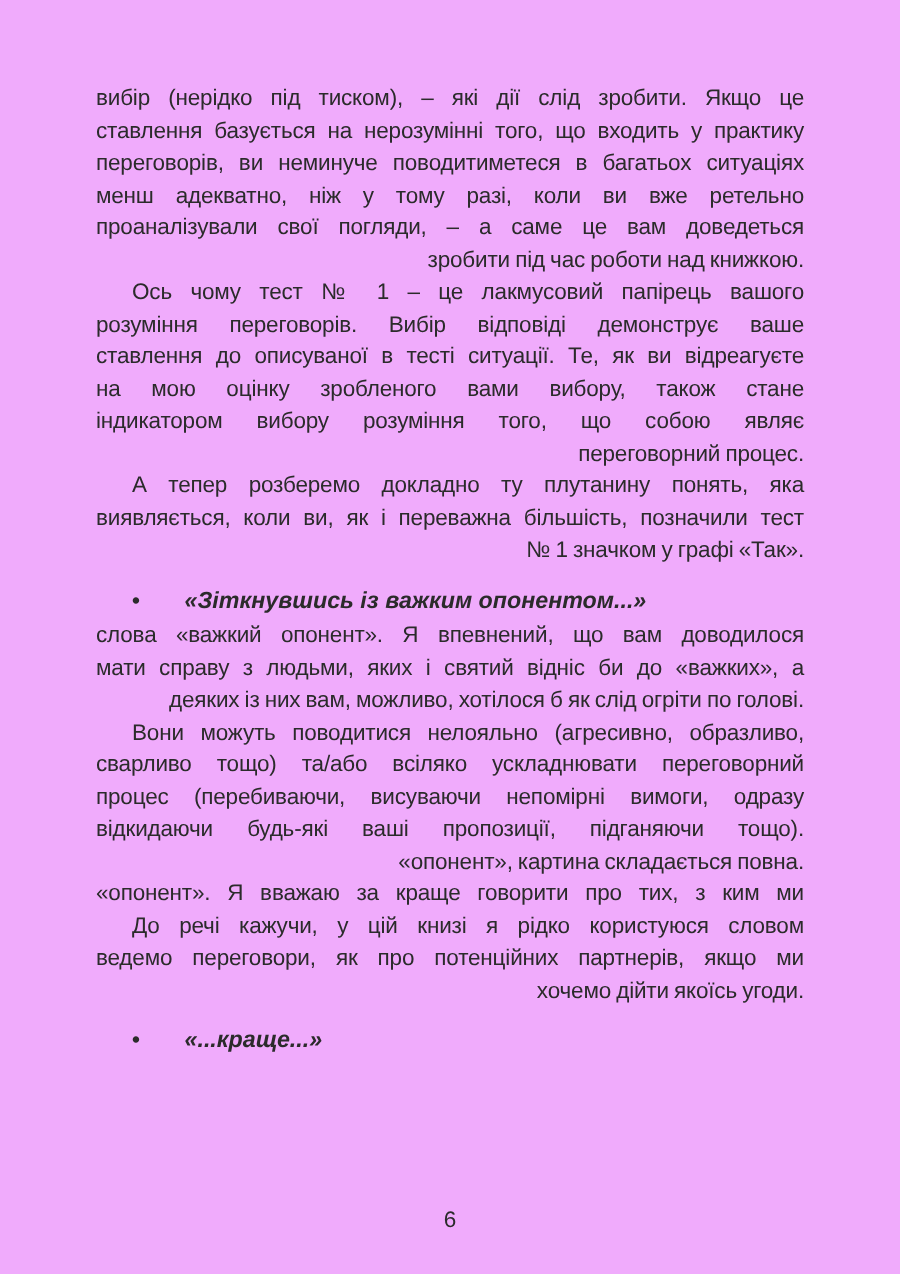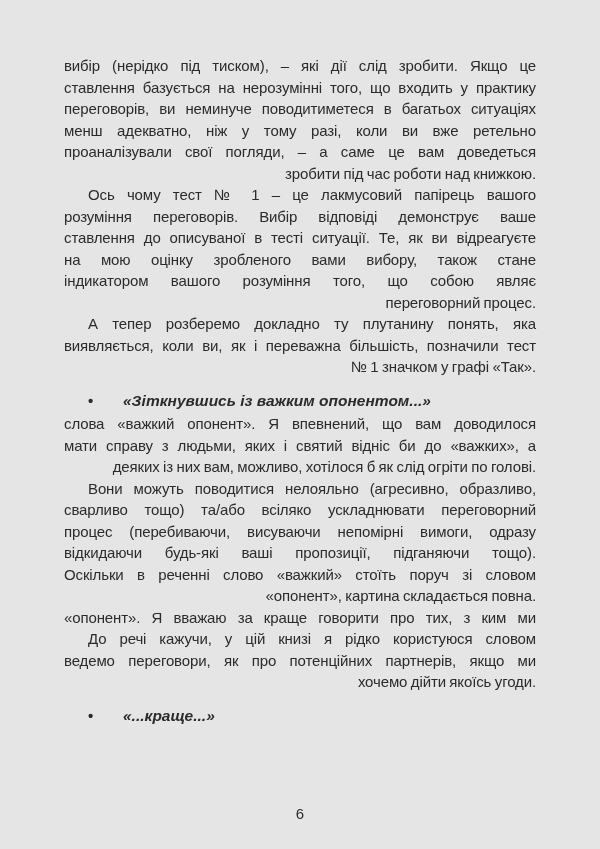--- a/index.html
+++ b/index.html
@@ -1,20 +1,20 @@
 <!DOCTYPE html>
 <html><head>
 <meta charset="utf-8">
 <style>
   html, body { margin: 0; padding: 0; background: #ffffff; }
   .page {
     position: relative;
     width: 600px;
     height: 849px;
-    background: #e5e5e5;
+    background: #f0abfc;
     overflow: hidden;
     font-family: "Liberation Sans", sans-serif;
   }
   .text-block {
     position: absolute;
     left: 64px;
     top: 55px;
     width: 472px;
   }
   .paragraph { margin: 0; }
@@ -72,21 +72,21 @@
         <div class="line just">переговорів, ви неминуче поводитиметеся в багатьох ситуаціях</div>
         <div class="line just">менш адекватно, ніж у тому разі, коли ви вже ретельно</div>
         <div class="line just">проаналізували свої погляди, – а саме це вам доведеться</div>
         <div class="line">зробити під час роботи над книжкою.</div>
       </div>
       <div class="paragraph">
         <div class="line just indent">Ось чому тест № 1 – це лакмусовий папірець вашого</div>
         <div class="line just">розуміння переговорів. Вибір відповіді демонструє ваше</div>
         <div class="line just">ставлення до описуваної в тесті ситуації. Те, як ви відреагуєте</div>
         <div class="line just">на мою оцінку зробленого вами вибору, також стане</div>
-        <div class="line just">індикатором вашого розуміння того, що собою являє</div>
+        <div class="line just">індикатором вибору розуміння того, що собою являє</div>
         <div class="line">переговорний процес.</div>
       </div>
       <div class="paragraph">
         <div class="line just indent">А тепер розберемо докладно ту плутанину понять, яка</div>
         <div class="line just">виявляється, коли ви, як і переважна більшість, позначили тест</div>
         <div class="line">№ 1 значком у графі «Так».</div>
       </div>
       <div class="heading">
         <span class="bullet">•</span>
         <span class="heading-text">«Зіткнувшись із важким опонентом...»</span>
@@ -94,21 +94,20 @@
       <div class="paragraph">
         <div class="line just">слова «важкий опонент». Я впевнений, що вам доводилося</div>
         <div class="line just">мати справу з людьми, яких і святий відніс би до «важких», а</div>
         <div class="line">деяких із них вам, можливо, хотілося б як слід огріти по голові.</div>
       </div>
       <div class="paragraph">
         <div class="line just indent">Вони можуть поводитися нелояльно (агресивно, образливо,</div>
         <div class="line just">сварливо тощо) та/або всіляко ускладнювати переговорний</div>
         <div class="line just">процес (перебиваючи, висуваючи непомірні вимоги, одразу</div>
         <div class="line just">відкидаючи будь-які ваші пропозиції, підганяючи тощо).</div>
-        <div class="line just">Оскільки в реченні слово «важкий» стоїть поруч зі словом</div>
         <div class="line">«опонент», картина складається повна.</div>
       </div>
       <div class="paragraph">
         <div class="line just">«опонент». Я вважаю за краще говорити про тих, з ким ми</div>
         <div class="line just indent">До речі кажучи, у цій книзі я рідко користуюся словом</div>
         <div class="line just">ведемо переговори, як про потенційних партнерів, якщо ми</div>
         <div class="line">хочемо дійти якоїсь угоди.</div>
       </div>
       <div class="heading">
         <span class="bullet">•</span>

